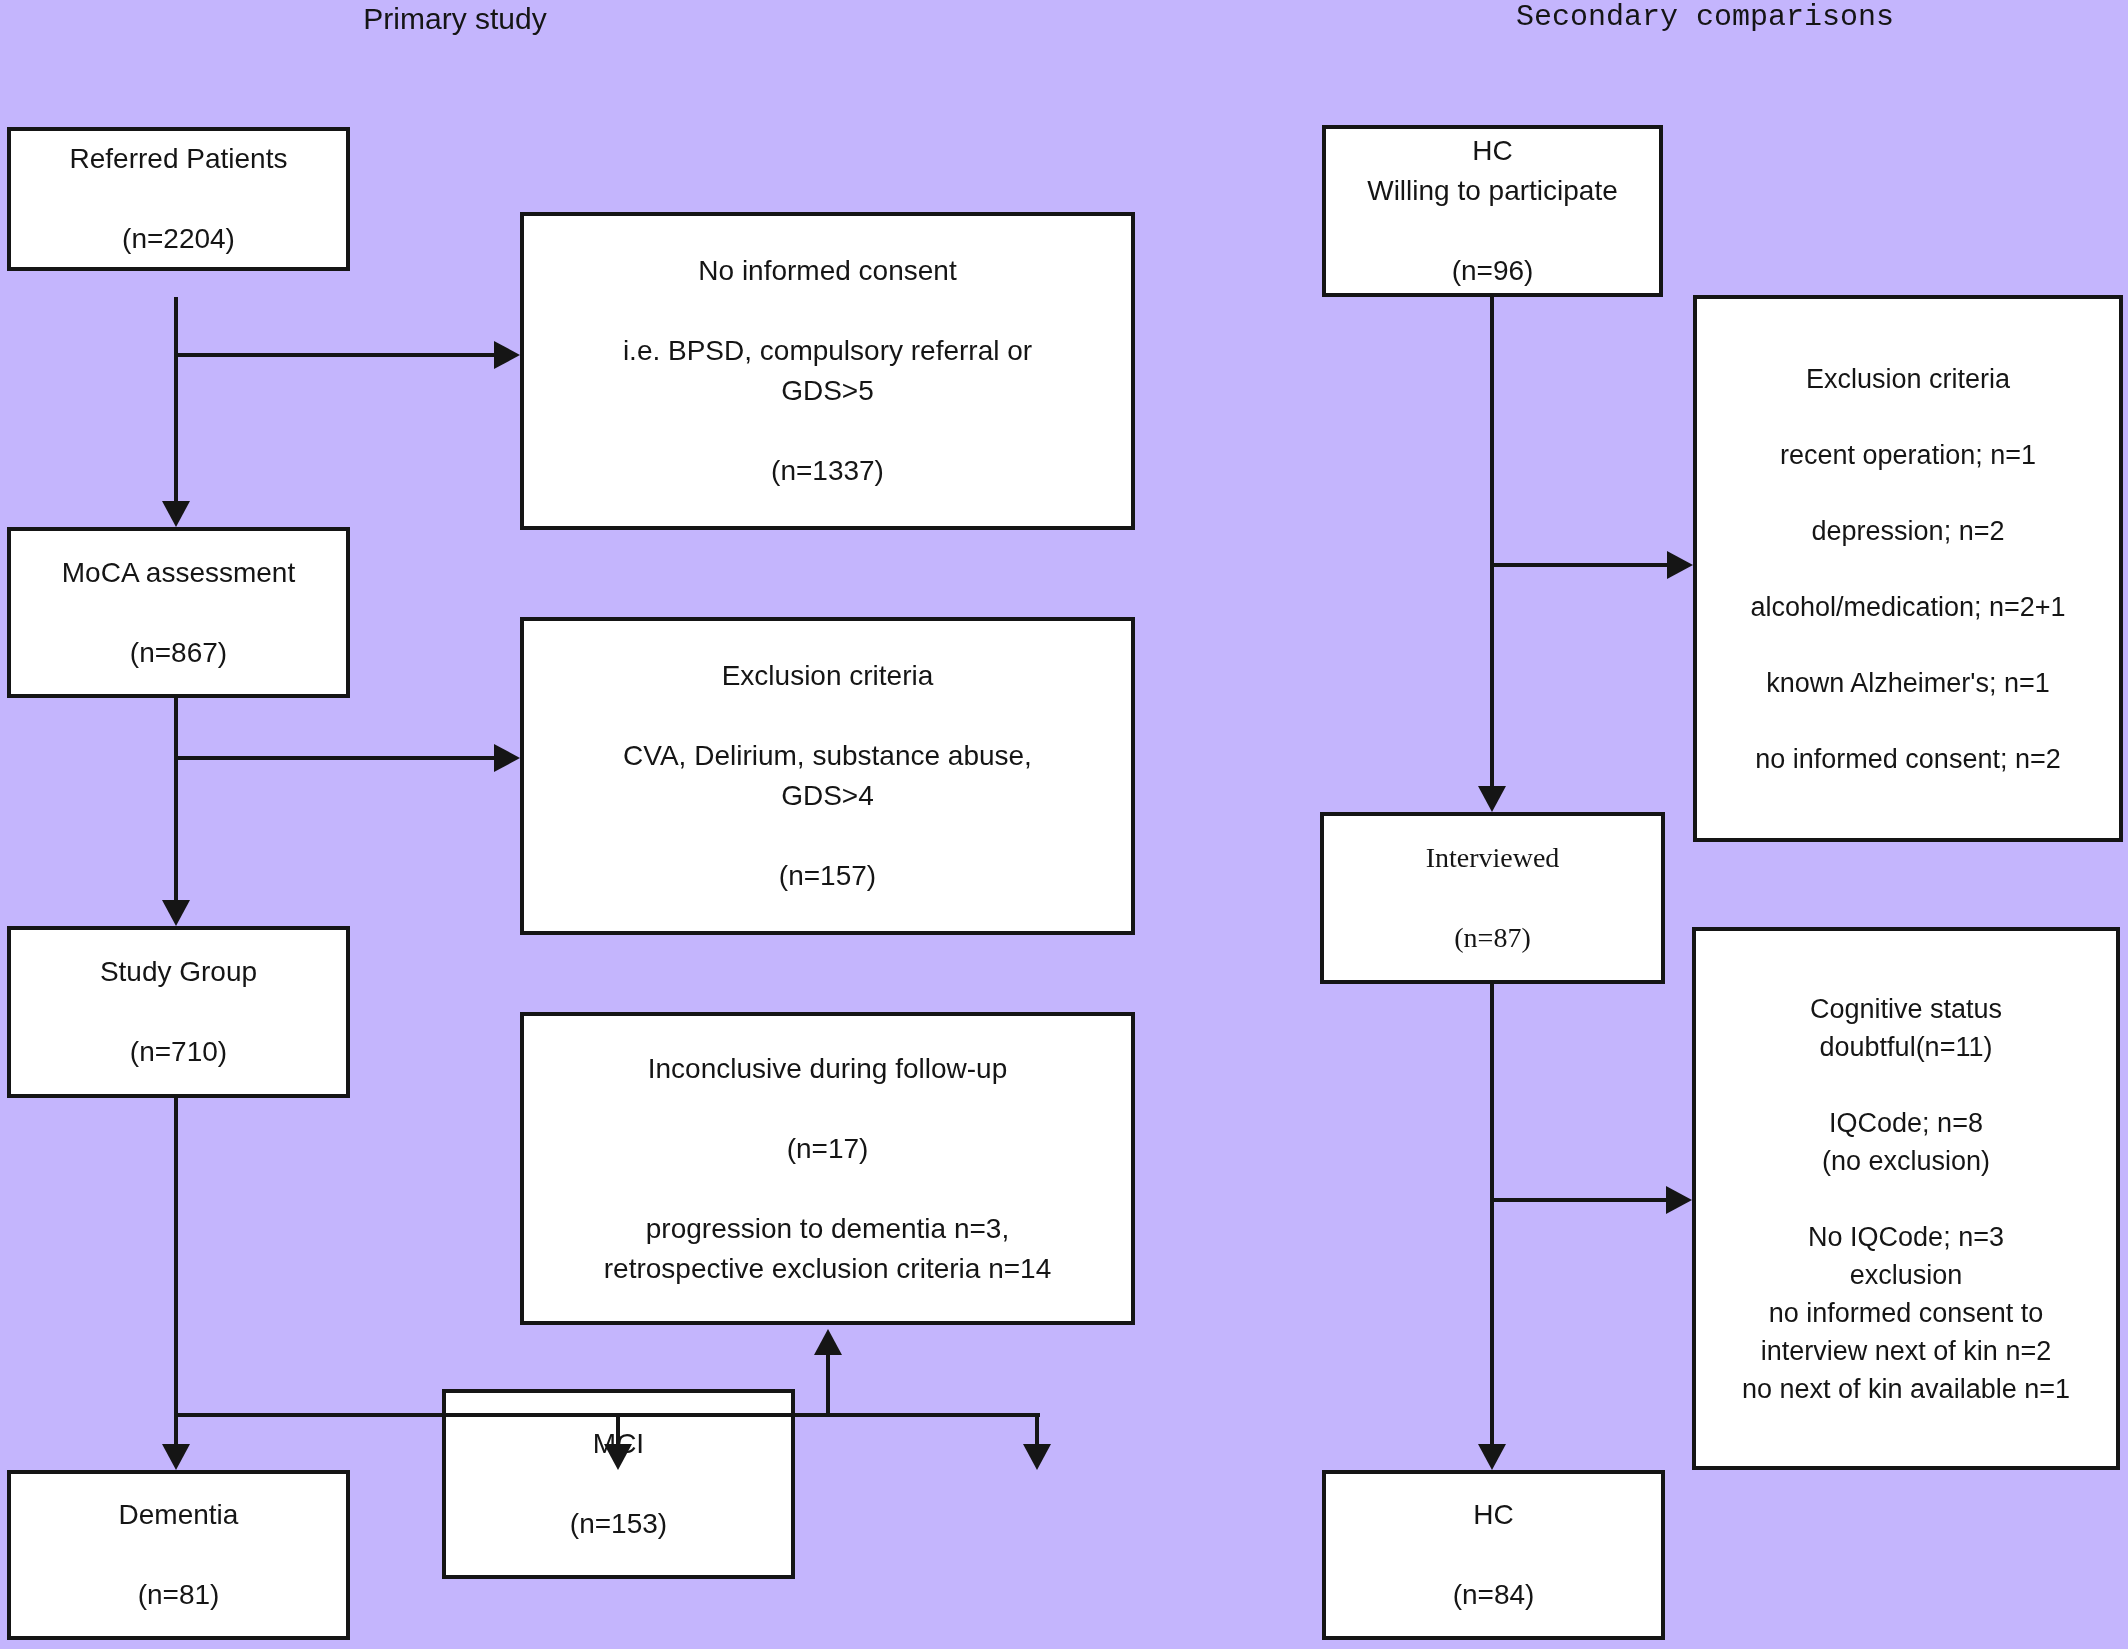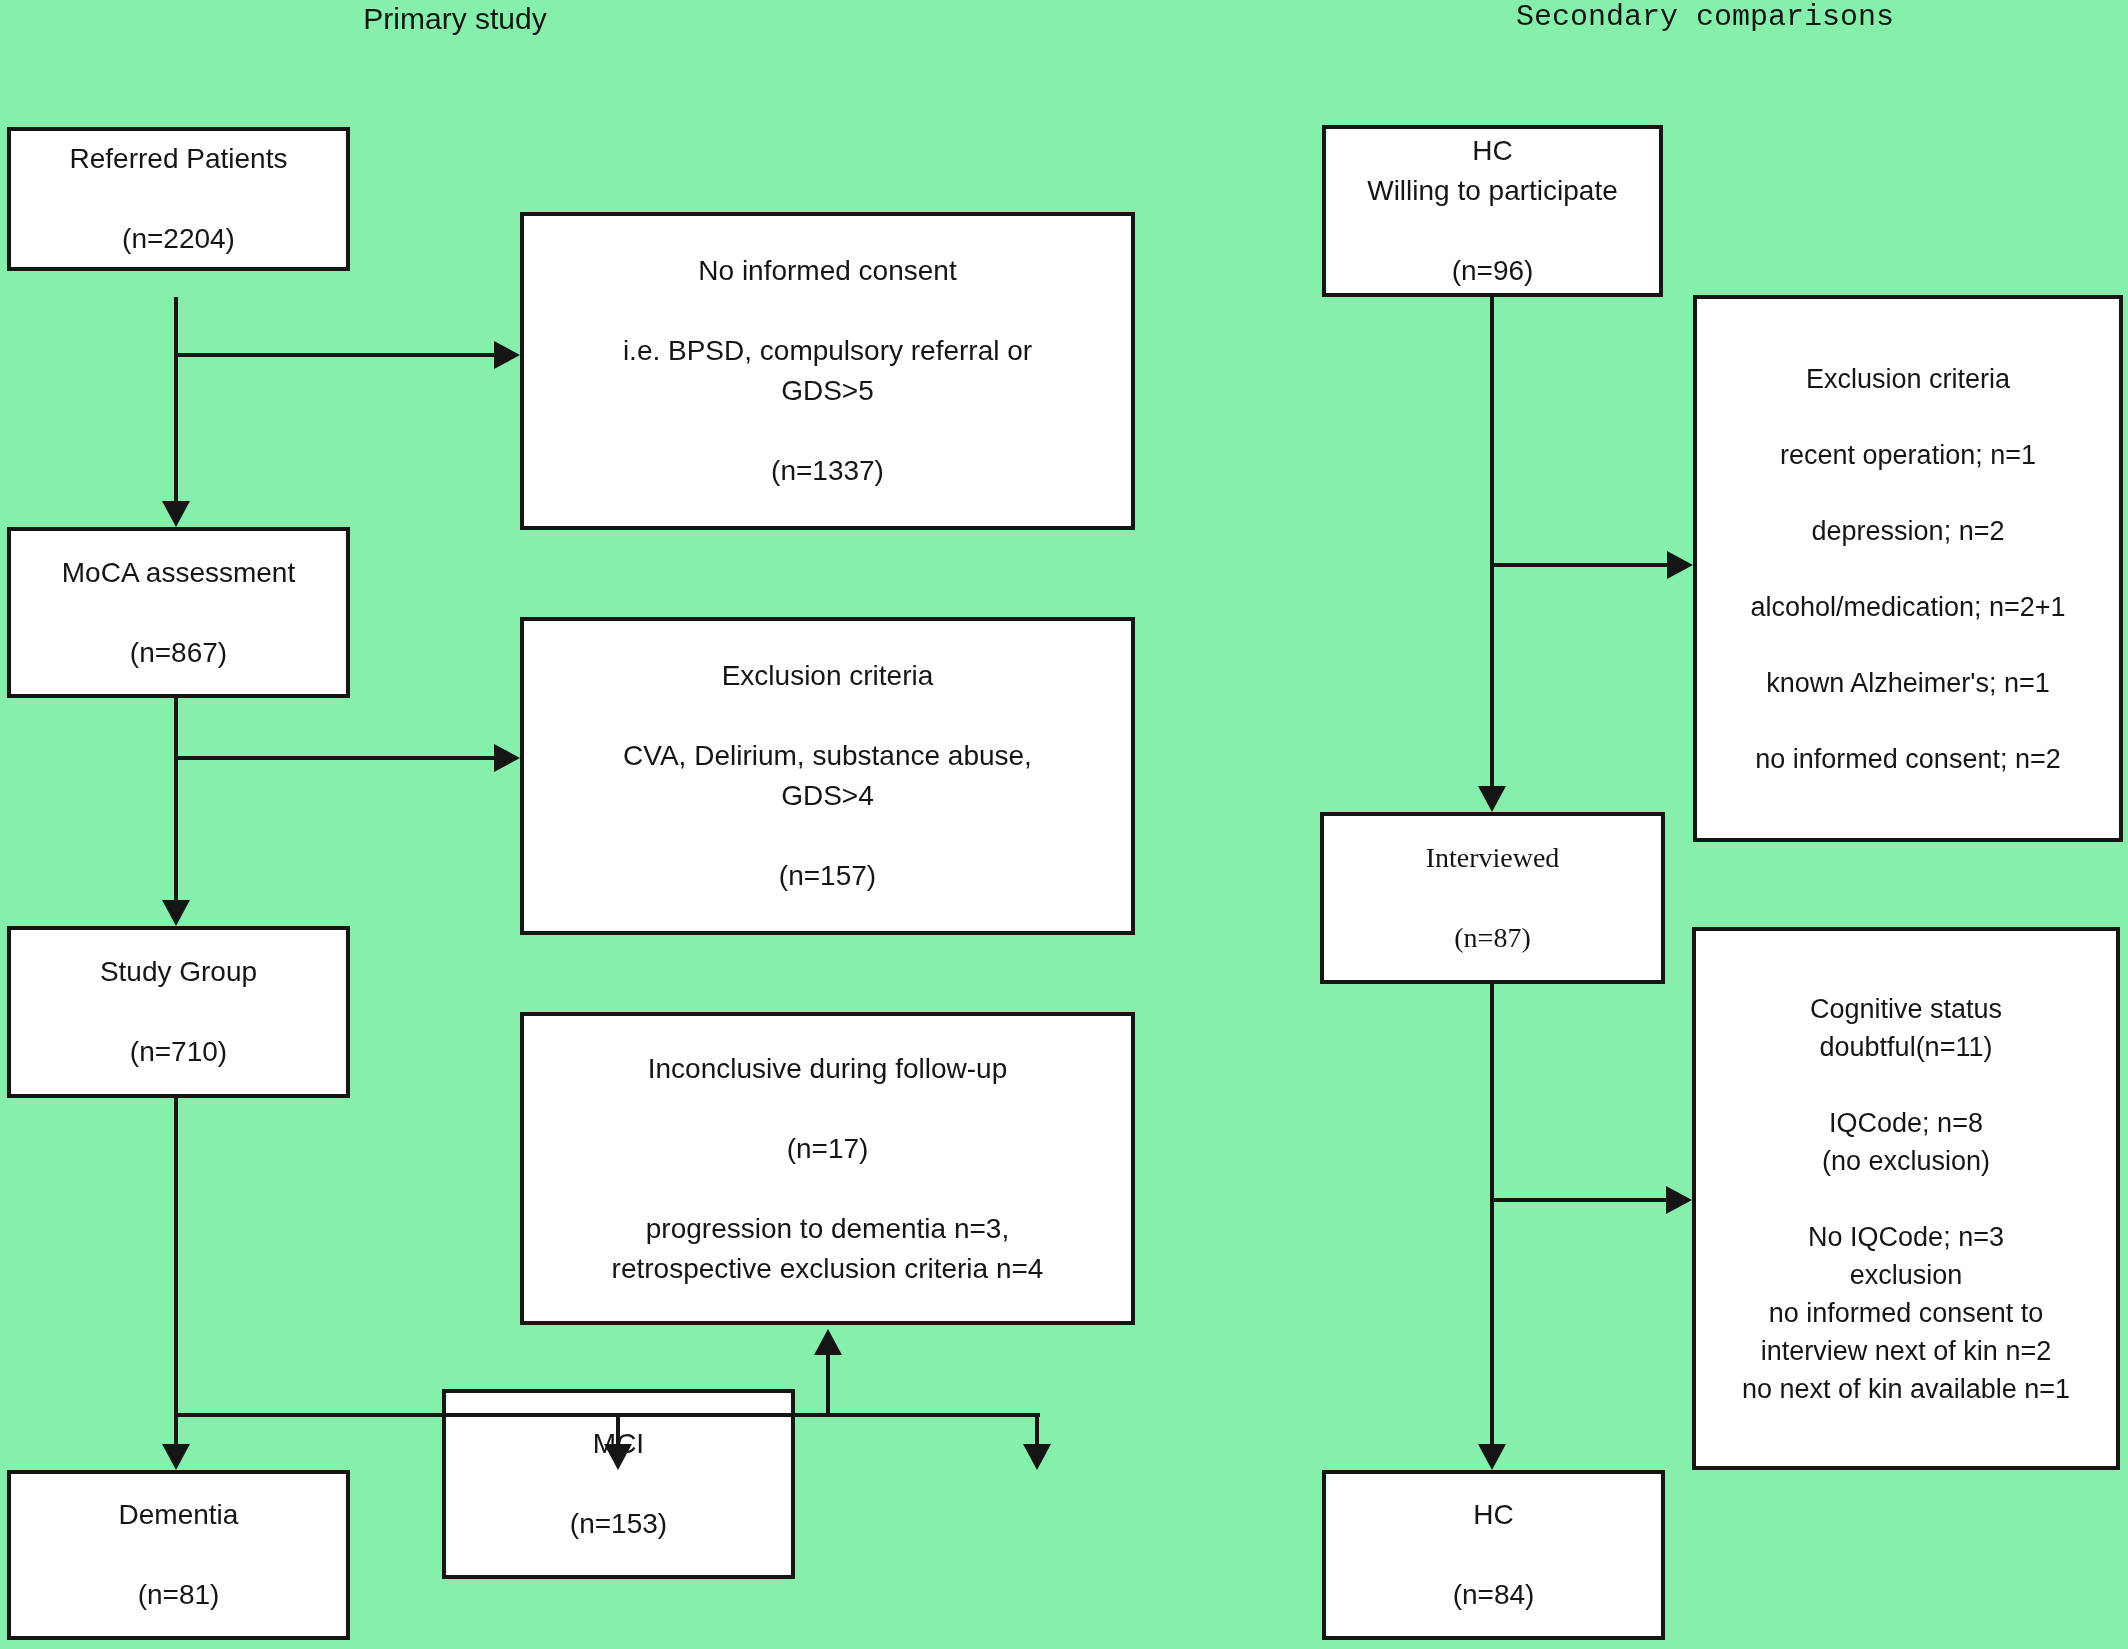--- a/index.html
+++ b/index.html
@@ -1,19 +1,19 @@
 <!DOCTYPE html>
 <html><head>
 <meta charset="utf-8">
 <style>
   html,body{margin:0;padding:0;background:#ffffff;}
   #canvas{
     position:relative;
     width:2128px;height:1649px;
-    background:#86efac;
+    background:#c4b5fd;
     font-family:"Liberation Sans", sans-serif;
     color:#151515;
     overflow:hidden;
   }
   .col-title{
     position:absolute;
     font-size:30px;
     text-align:center;
     color:#151515;
     white-space:nowrap;
@@ -99,21 +99,21 @@
 
 (n=710)</div>
   </div>
 
   <div class="fbox" style="left:520px;top:1012px;width:615px;height:313px;">
     <div class="fbox-text">Inconclusive during follow-up
 
 (n=17)
 
 progression to dementia n=3,
-retrospective exclusion criteria n=4</div>
+retrospective exclusion criteria n=14</div>
   </div>
 
   <div class="fbox" style="left:7px;top:1470px;width:343px;height:170px;">
     <div class="fbox-text">Dementia
 
 (n=81)</div>
   </div>
 
   <div class="fbox" style="left:442px;top:1389px;width:353px;height:190px;">
     <div class="fbox-text">MCI

